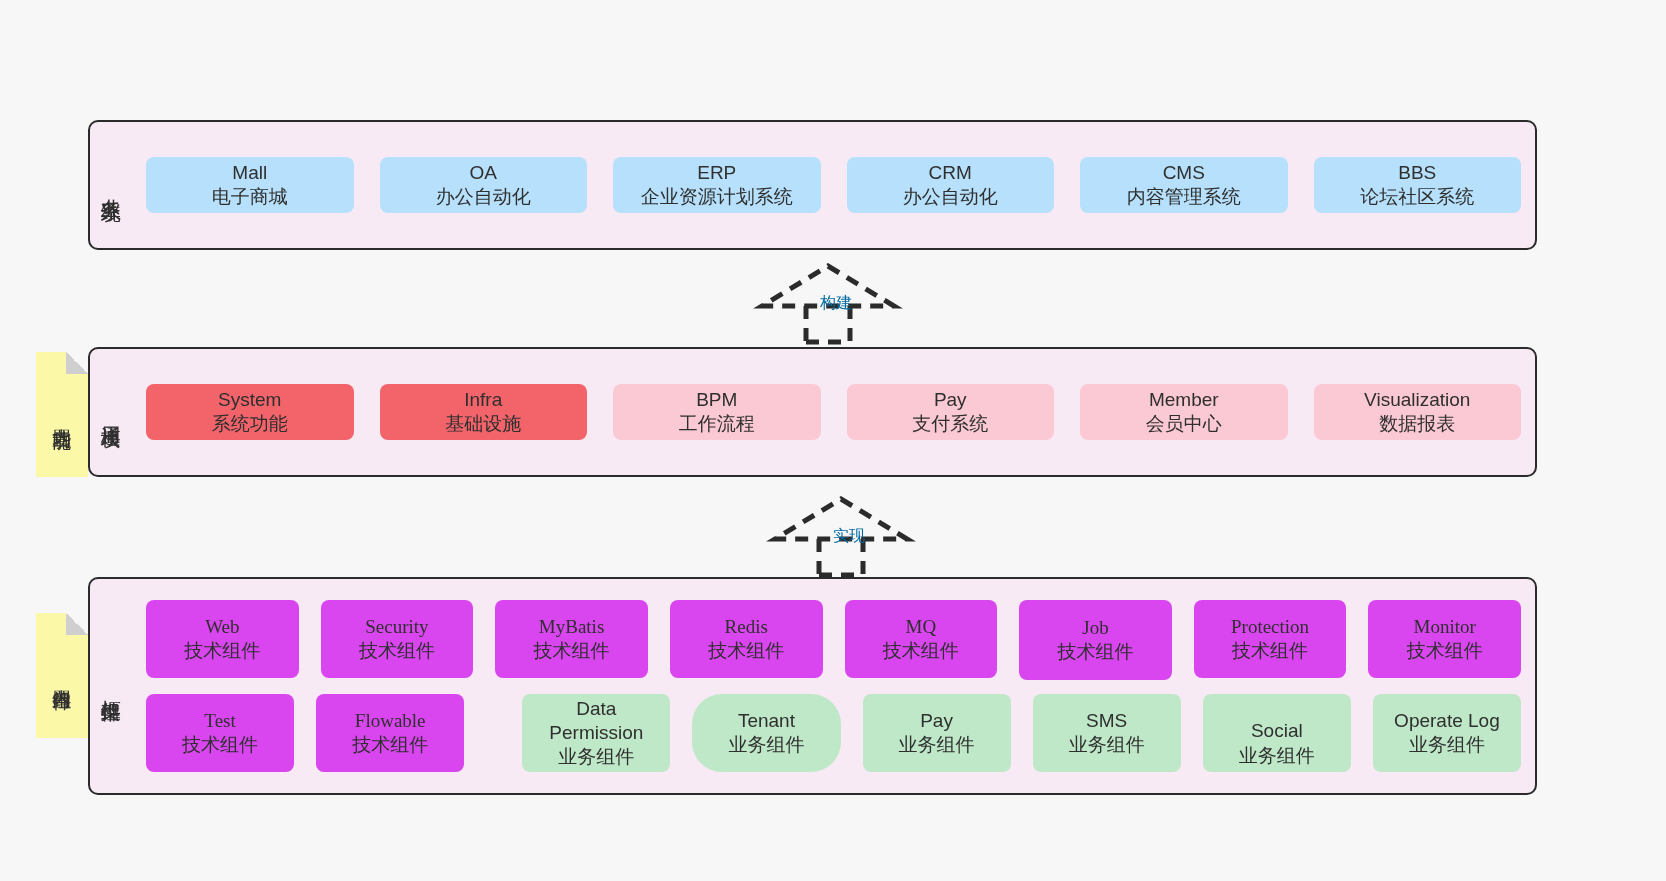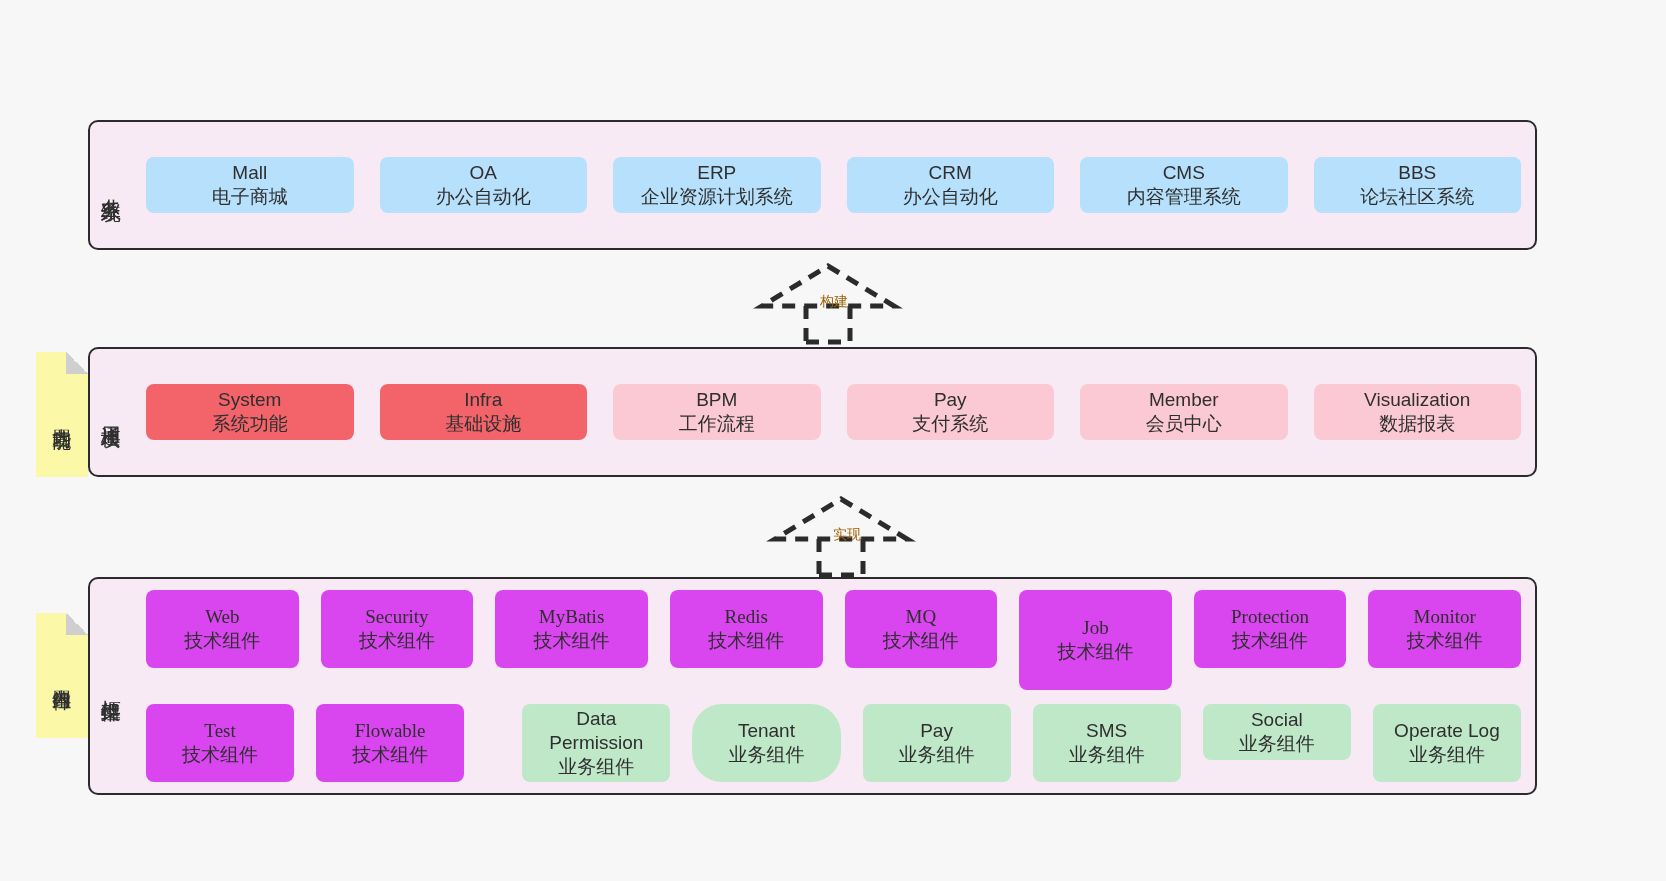--- a/index.html
+++ b/index.html
@@ -116,22 +116,22 @@
     background: linear-gradient(225deg, #f7f7f7 0 50%, #cfcfcf 50% 100%);
   }
 
   
   .gen-arrow {
     position: absolute;
   }
   .gen-arrow svg { display: block; overflow: visible; }
   .gen-label {
     position: absolute;
-    font-size: 14px;
-    color: #a16207;
+    font-size: 16px;
+    color: #0369a1;
     background: transparent;
     white-space: nowrap;
     user-select: none;
   }
 </style>
 </head>
 <body>
 
 <div id="canvas">
 
@@ -247,21 +247,21 @@
           <span class="l2">技术组件</span>
         </div>
         <div class="card c-green" style="height:78px;">
           <span class="l1">Redis</span>
           <span class="l2">技术组件</span>
         </div>
         <div class="card c-green" style="height:78px;">
           <span class="l1">MQ</span>
           <span class="l2">技术组件</span>
         </div>
-        <div class="card c-green" style="height:100px;">
+        <div class="card c-green" style="height:80px;">
           <span class="l1">Job</span>
           <span class="l2">技术组件</span>
         </div>
         <div class="card c-green" style="height:78px;">
           <span class="l1">Protection</span>
           <span class="l2">技术组件</span>
         </div>
         <div class="card c-green" style="height:78px;">
           <span class="l1">Monitor</span>
           <span class="l2">技术组件</span>
@@ -286,21 +286,21 @@
           <span class="l2">业务组件</span>
         </div>
         <div class="card c-lightgreen" style="height:78px;">
           <span class="l1">Pay</span>
           <span class="l2">业务组件</span>
         </div>
         <div class="card c-lightgreen" style="height:78px;">
           <span class="l1">SMS</span>
           <span class="l2">业务组件</span>
         </div>
-        <div class="card c-lightgreen" style="height:56px;">
+        <div class="card c-lightgreen" style="height:78px;justify-content:flex-end;">
           <span class="l1">Social</span>
           <span class="l2">业务组件</span>
         </div>
         <div class="card c-lightgreen" style="height:78px;">
           <span class="l1">Operate Log</span>
           <span class="l2">业务组件</span>
         </div>
       </div>
 
     </div>

